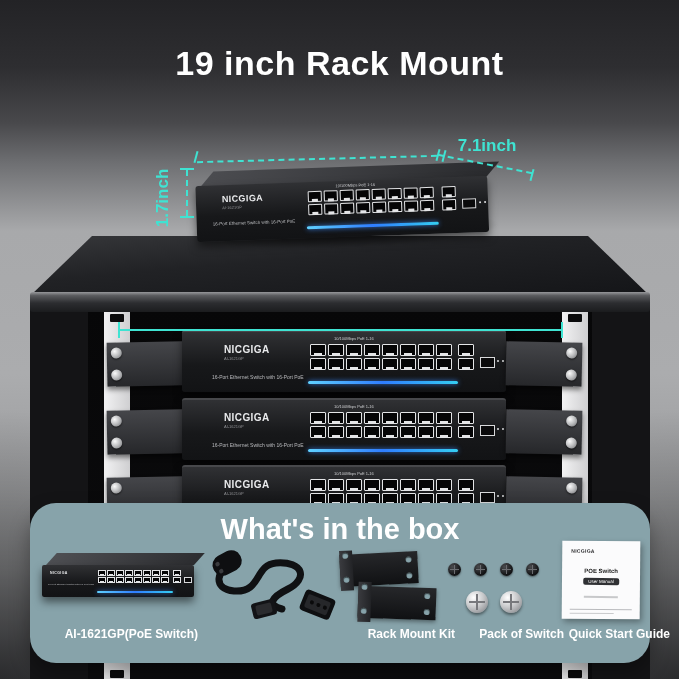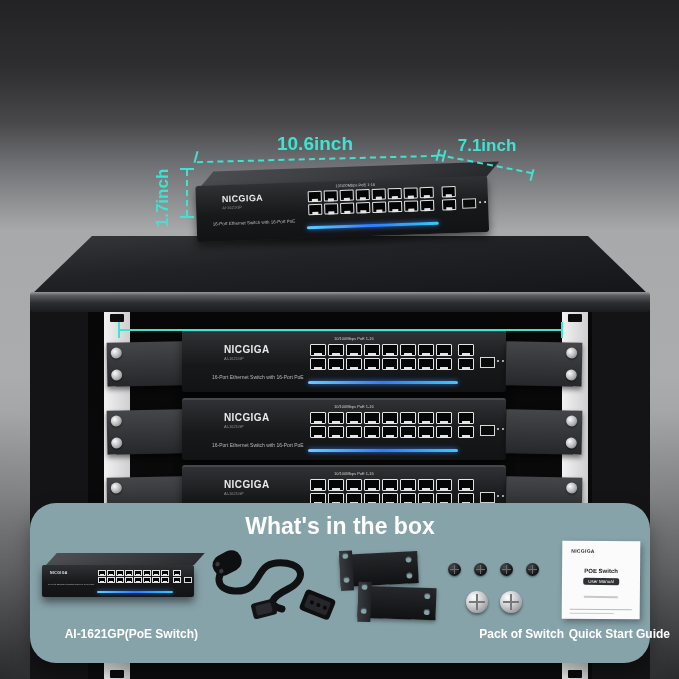--- a/index.html
+++ b/index.html
@@ -102,21 +102,21 @@
   .sw-rack .ports.main{left:128px;top:12px;}
   .sw-rack .ports.up{left:276px;top:12px;}
   .sw-rack .sfp{left:298px;top:25px;width:13px;height:9px;}
   .sw-rack .d1{left:315px;top:28px;} .sw-rack .d2{left:320px;top:28px;}
   .sw-rack .leds{left:126px;top:49px;width:150px;}
 
   
   .box-panel{position:absolute;left:30px;top:503px;width:620px;height:160px;border-radius:26px;
     background:var(--panel,#87a3aa);z-index:50;box-shadow:0 10px 20px rgba(0,0,0,.35);}
   .box-title{position:absolute;top:10px;left:0;right:0;text-align:center;color:#fff;
-    font-size:23px;font-weight:bold;}
+    font-size:29px;font-weight:bold;}
   .lbl{position:absolute;top:124px;color:#fff;font-size:12px;font-weight:bold;text-align:right;white-space:nowrap;}
   .lbl1{left:8px;width:160px;} .lbl2{left:172px;width:140px;} .lbl3{left:285px;width:140px;}
   .lbl4{left:394px;width:140px;} .lbl5{left:500px;width:140px;}
 
   
   .mini-switch{position:absolute;left:12px;top:50px;width:152px;height:48px;}
   .mini-switch .m-top{position:absolute;left:4px;top:0;width:148px;height:12px;
     background:linear-gradient(100deg,#4e4f53,#2c2d30);transform:skewX(-42deg);transform-origin:bottom left;}
   .sw-mini{left:0;top:12px;width:152px;height:32px;border-radius:2px;}
   .sw-mini .brand{left:8px;top:6px;font-size:3.5px;}
@@ -162,22 +162,22 @@
     font-size:4.5px;padding:1px 5px;border-radius:2px;white-space:nowrap;}
   .g-line{position:absolute;top:55px;left:22px;right:22px;height:2px;background:#c7c8ca;}
   .g-foot1{position:absolute;bottom:9px;left:8px;right:8px;height:1.5px;background:#b9babd;}
   .g-foot2{position:absolute;bottom:5px;left:8px;right:26px;height:1.5px;background:#c9cacc;}
 </style>
 </head>
 <body>
 
 <div class="stage">
 
-
-  <div class="dim dim-w-label">10.6inch</div>
+  <div class="title">19 inch Rack Mount</div>
+
   <div class="dashline dim-w-line"></div>
   <div class="tick t-wl"></div>
   <div class="tick t-wr"></div>
   <div class="tick t-wr2"></div>
   <div class="dim dim-d-label">7.1inch</div>
   <div class="dashline dim-d-line"></div>
   <div class="tick t-dr"></div>
   <div class="dim dim-h-label">1.7inch</div>
   <div class="vdash dim-h-line"></div>
   <div class="cap c-ht"></div>
@@ -448,17 +448,18 @@
     <div class="guide">
       <div class="g-brand">NICGIGA</div>
       <div class="g-prod">POE Switch</div>
       <div class="g-badge">User Manual</div>
       <div class="g-line"></div>
       <div class="g-foot1"></div>
       <div class="g-foot2"></div>
     </div>
 
     <div class="lbl lbl1">AI-1621GP(PoE Switch)</div>
+    <div class="lbl lbl3">Rack Mount Kit</div>
     <div class="lbl lbl4">Pack of Switch</div>
     <div class="lbl lbl5">Quick Start Guide</div>
   </div>
 
 </div>
 
 </body></html>

